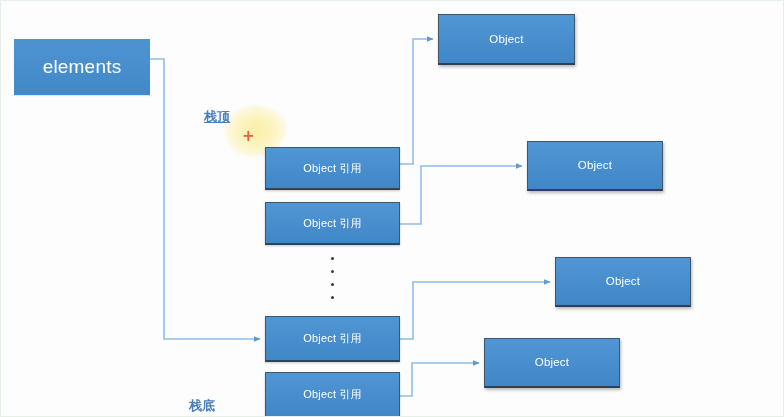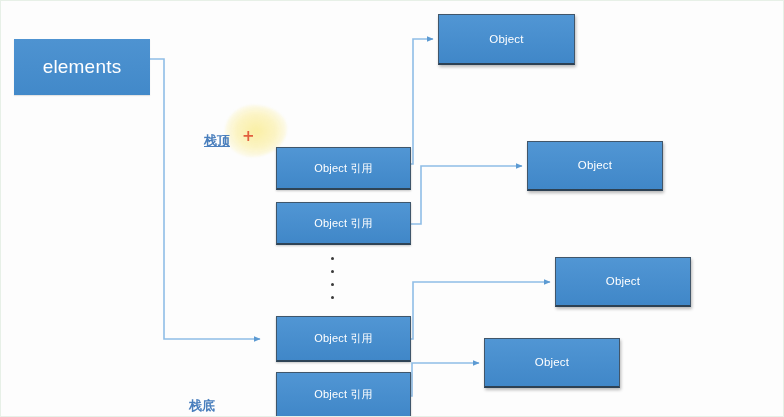--- a/index.html
+++ b/index.html
@@ -36,21 +36,20 @@
     font-size:19px;
     border:none;
     box-shadow:0 1px 1px rgba(0,0,0,.10);
   }
   .box.stack-ref{
     background:linear-gradient(180deg,#5196d4 0%,#4087c8 100%);
     font-size:11px;
     border:1px solid #3f566b;
     border-bottom:2px solid #2f4456;
     box-shadow:0 1px 2px rgba(0,0,0,.22);
-    margin-left:11px;
   }
   .box.obj{
     background:linear-gradient(180deg,#5196d4 0%,#4087c8 100%);
     font-size:11.5px;
     border:1px solid #41566a;
     border-bottom:2px solid #2d4153;
     box-shadow:1px 2px 3px rgba(0,0,0,.28);
   }
   
   .conn{position:absolute;left:0;top:0;width:784px;height:417px;pointer-events:none;}
@@ -102,21 +101,21 @@
 
     <path d="M399,223 L420,223 L420,165 L521,165" fill="none" stroke="#8fbde6" stroke-width="1.6" marker-end="url(#arrowhead)"></path>
 
     <path d="M399,338 L412,338 L412,281 L549,281" fill="none" stroke="#8fbde6" stroke-width="1.6" marker-end="url(#arrowhead)"></path>
 
     <path d="M399,395 L411,395 L411,362 L478,362" fill="none" stroke="#8fbde6" stroke-width="1.6" marker-end="url(#arrowhead)"></path>
   </svg>
 
   <div class="highlight-blob" style="left:224px;top:104px;width:62px;height:52px;"></div>
 
-  <div class="cn-label" style="left:203px;top:131px;text-decoration:underline;">栈顶</div>
+  <div class="cn-label" style="left:203px;top:107px;text-decoration:underline;">栈顶</div>
 
   <div class="plus-cursor" style="left:241px;top:128px;">+</div>
 
   <div class="cn-label" style="left:188px;top:396px;">栈底</div>
 
   <div class="box elements" style="left:13px;top:38px;width:136px;height:56px;">elements</div>
 
   <div class="box stack-ref" style="left:264px;top:146px;width:135px;height:43px;">Object 引用</div>
 
   <div class="box stack-ref" style="left:264px;top:201px;width:135px;height:43px;">Object 引用</div>

